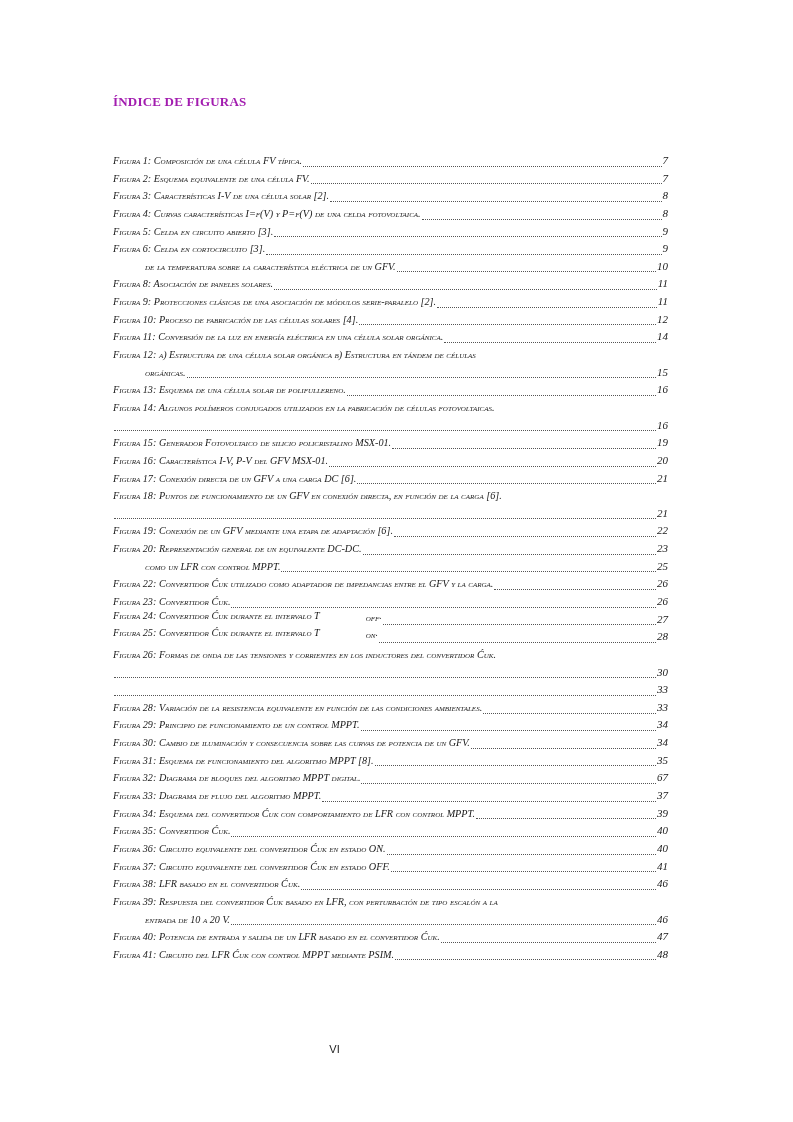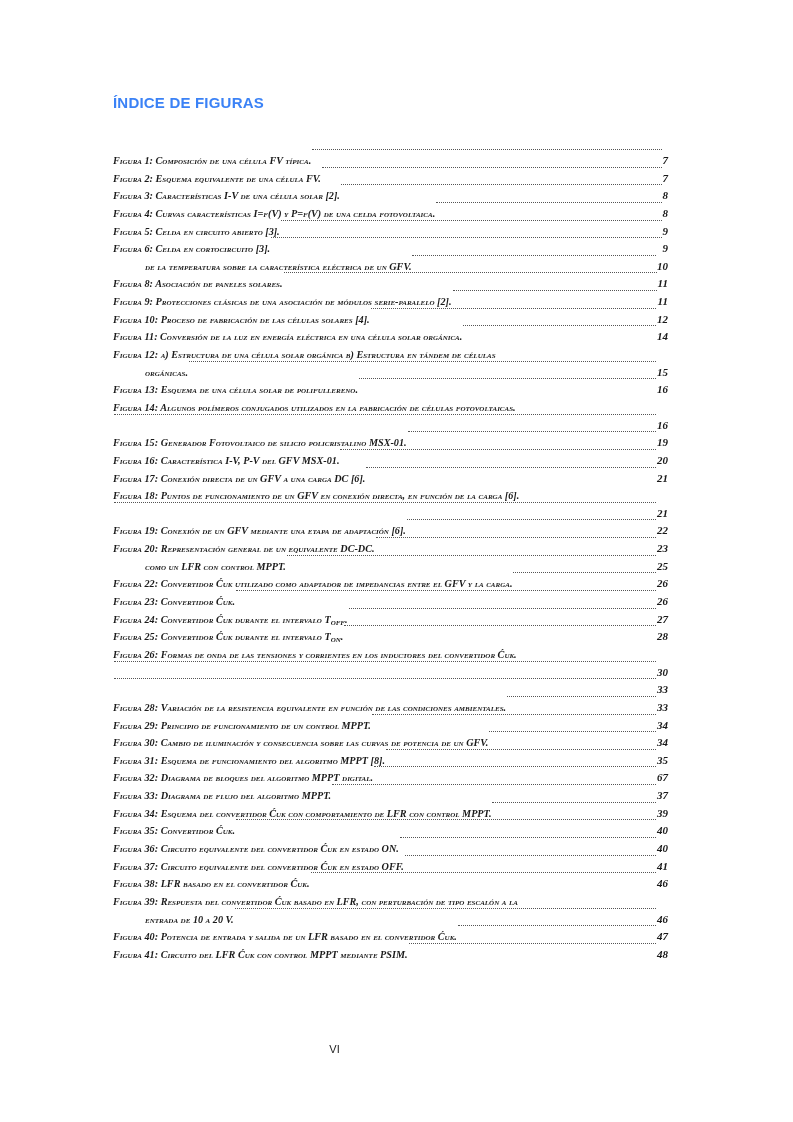--- a/index.html
+++ b/index.html
@@ -1,39 +1,39 @@
 <!DOCTYPE html>
 <html><head>
 <meta charset="utf-8">
 <style>
   html, body { margin: 0; padding: 0; background: #ffffff; }
   body { width: 793px; height: 1122px; position: relative; overflow: hidden; }
   .page { position: absolute; left: 0; top: 0; width: 793px; height: 1122px; background: #fff; }
   .title {
     position: absolute; left: 113px; top: 94px;
-    font-family: Liberation Sans, sans-serif;
-    font-weight: bold; font-size: 15px; color: #3b82f6; letter-spacing: 0.2px;
+    font-family: Liberation Serif, serif;
+    font-weight: bold; font-size: 13px; color: #a21caf; letter-spacing: 0.2px;
   }
   .toc {
     position: absolute; left: 113px; top: 152px; width: 555px;
     font-family: "Liberation Serif", "DejaVu Serif", serif;
     font-style: italic; font-size: 10.2px; color: #1a1a1a;
     font-variant: small-caps;
   }
   .entry { position: relative; line-height: 17.65px; }
-  .line { display: flex; align-items: flex-start; white-space: nowrap; height: 17.65px; font-weight: bold; }
+  .line { display: flex; align-items: flex-end; white-space: nowrap; height: 17.65px; }
   .line.cont { padding-left: 32px; }
   .txt { flex: 0 1 auto; overflow: hidden; text-overflow: clip; }
   .leader {
     flex: 1 1 auto; min-width: 6px; margin: 0 1px;
     border-bottom: 1px dotted #555; transform: translateY(-3px);
     height: 0;
   }
   .pg { flex: 0 0 auto; font-variant: normal; font-size: 11px; }
-  .sub { font-size: 7px; vertical-align: -2px; }
+  .sub { font-size: 7px; vertical-align: -2px; margin-left: 46px; }
   .pagenum {
     position: absolute; left: 0; width: 669px; top: 1043px; text-align: center;
     font-family: "Liberation Sans", "DejaVu Sans", sans-serif; font-size: 11px; color: #222;
   }
 </style>
 </head>
 <body>
 
 <div class="page">
   <div class="title">ÍNDICE DE FIGURAS</div>

